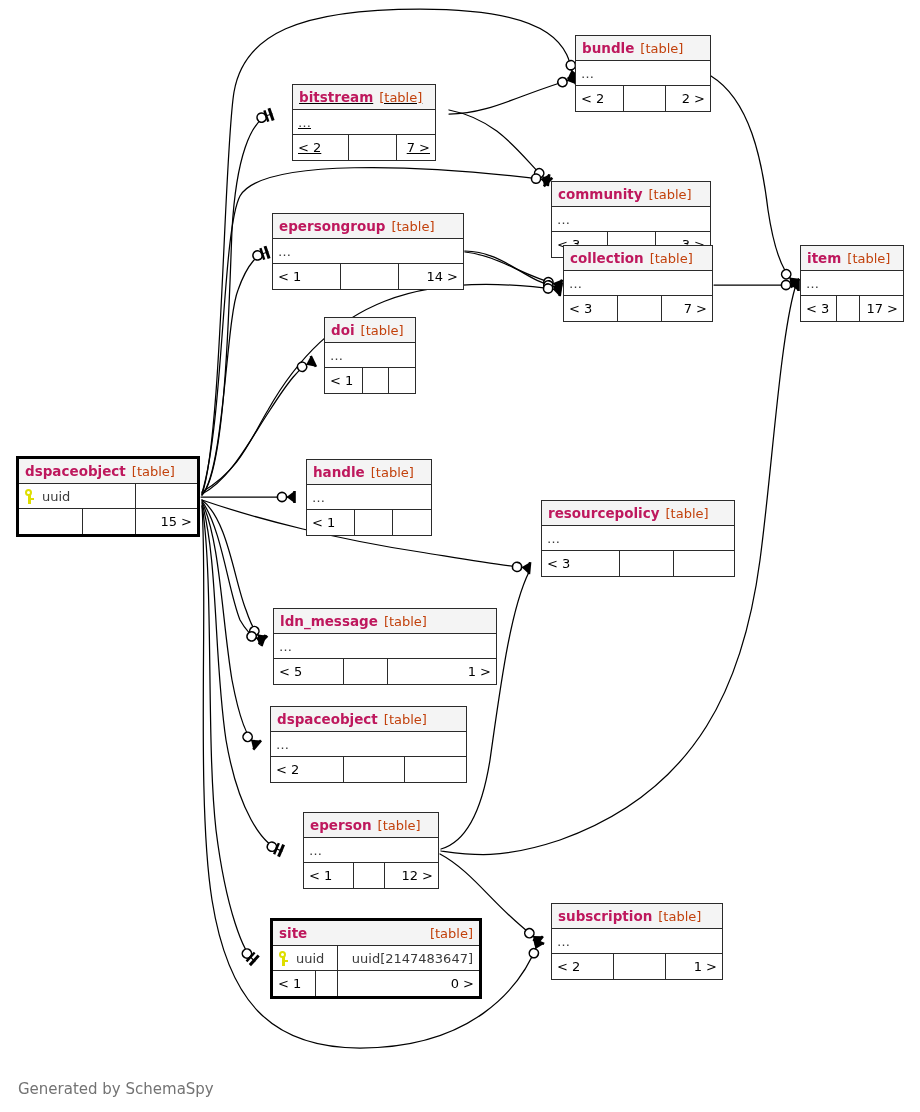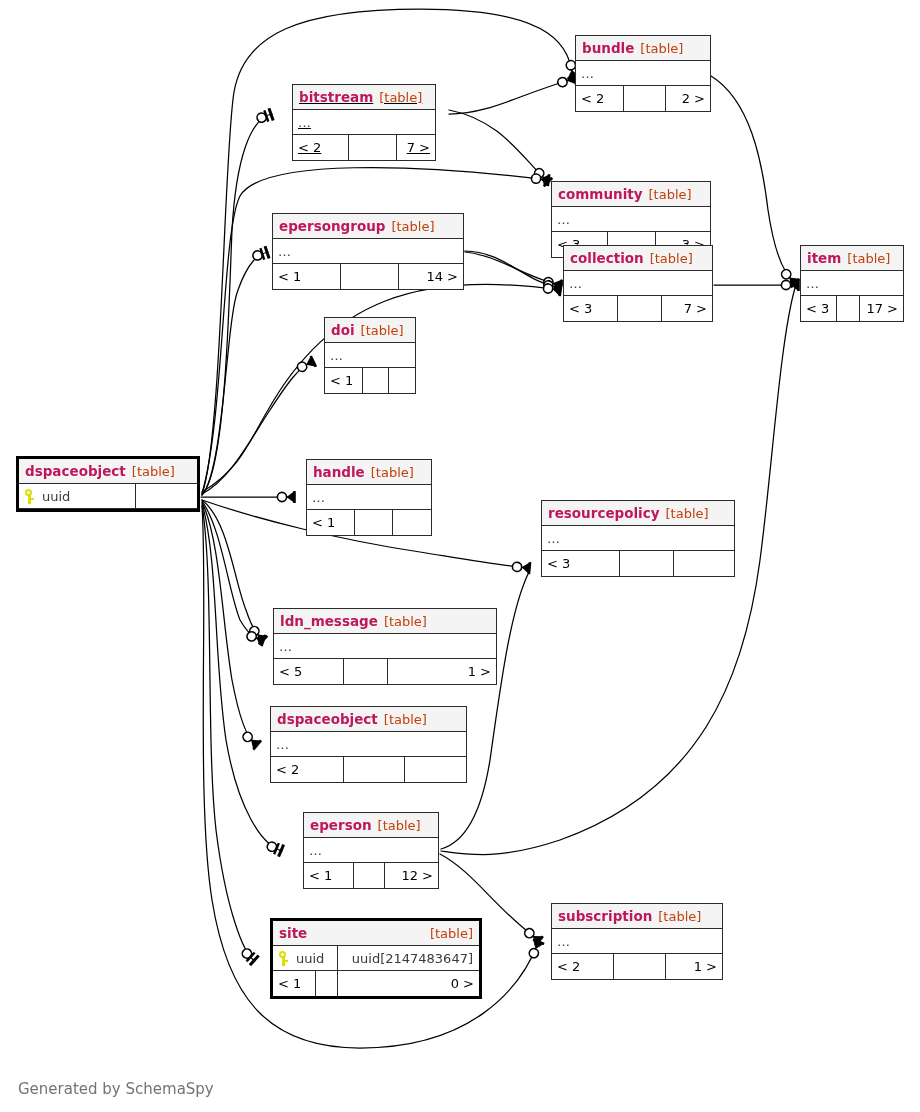--- a/index.html
+++ b/index.html
@@ -225,20 +225,25 @@
           <div class="col-key" style="width: 117px;">
             <span class="key-icon">
               <span class="kbow"></span>
               <span class="kstem"></span>
               <span class="ktooth"></span>
             </span>
             <span>uuid</span>
           </div>
           <div class="col-type" style="border-left: none;"></div>
         </div>
+        <div class="tbl-footer">
+          <div class="foot-cell foot-left" style="width: 64px;"></div>
+          <div class="foot-cell foot-mid" style="width: 53px;"></div>
+          <div class="foot-cell foot-right" style="flex: 1 1 0%;">15 &gt;</div>
+        </div>
       </div>
       <div class="table-node" style="left: 292px; top: 84px; width: 144px; text-decoration: underline;">
         <div class="tbl-header">
           <span class="tbl-name">bitstream</span>
           <span class="tbl-type">[table]</span>
         </div>
         <div class="tbl-body">…</div>
         <div class="tbl-footer">
           <div class="foot-cell foot-left" style="width: 56px;">&lt; 2</div>
           <div class="foot-cell foot-mid" style="width: 48px;"></div>

